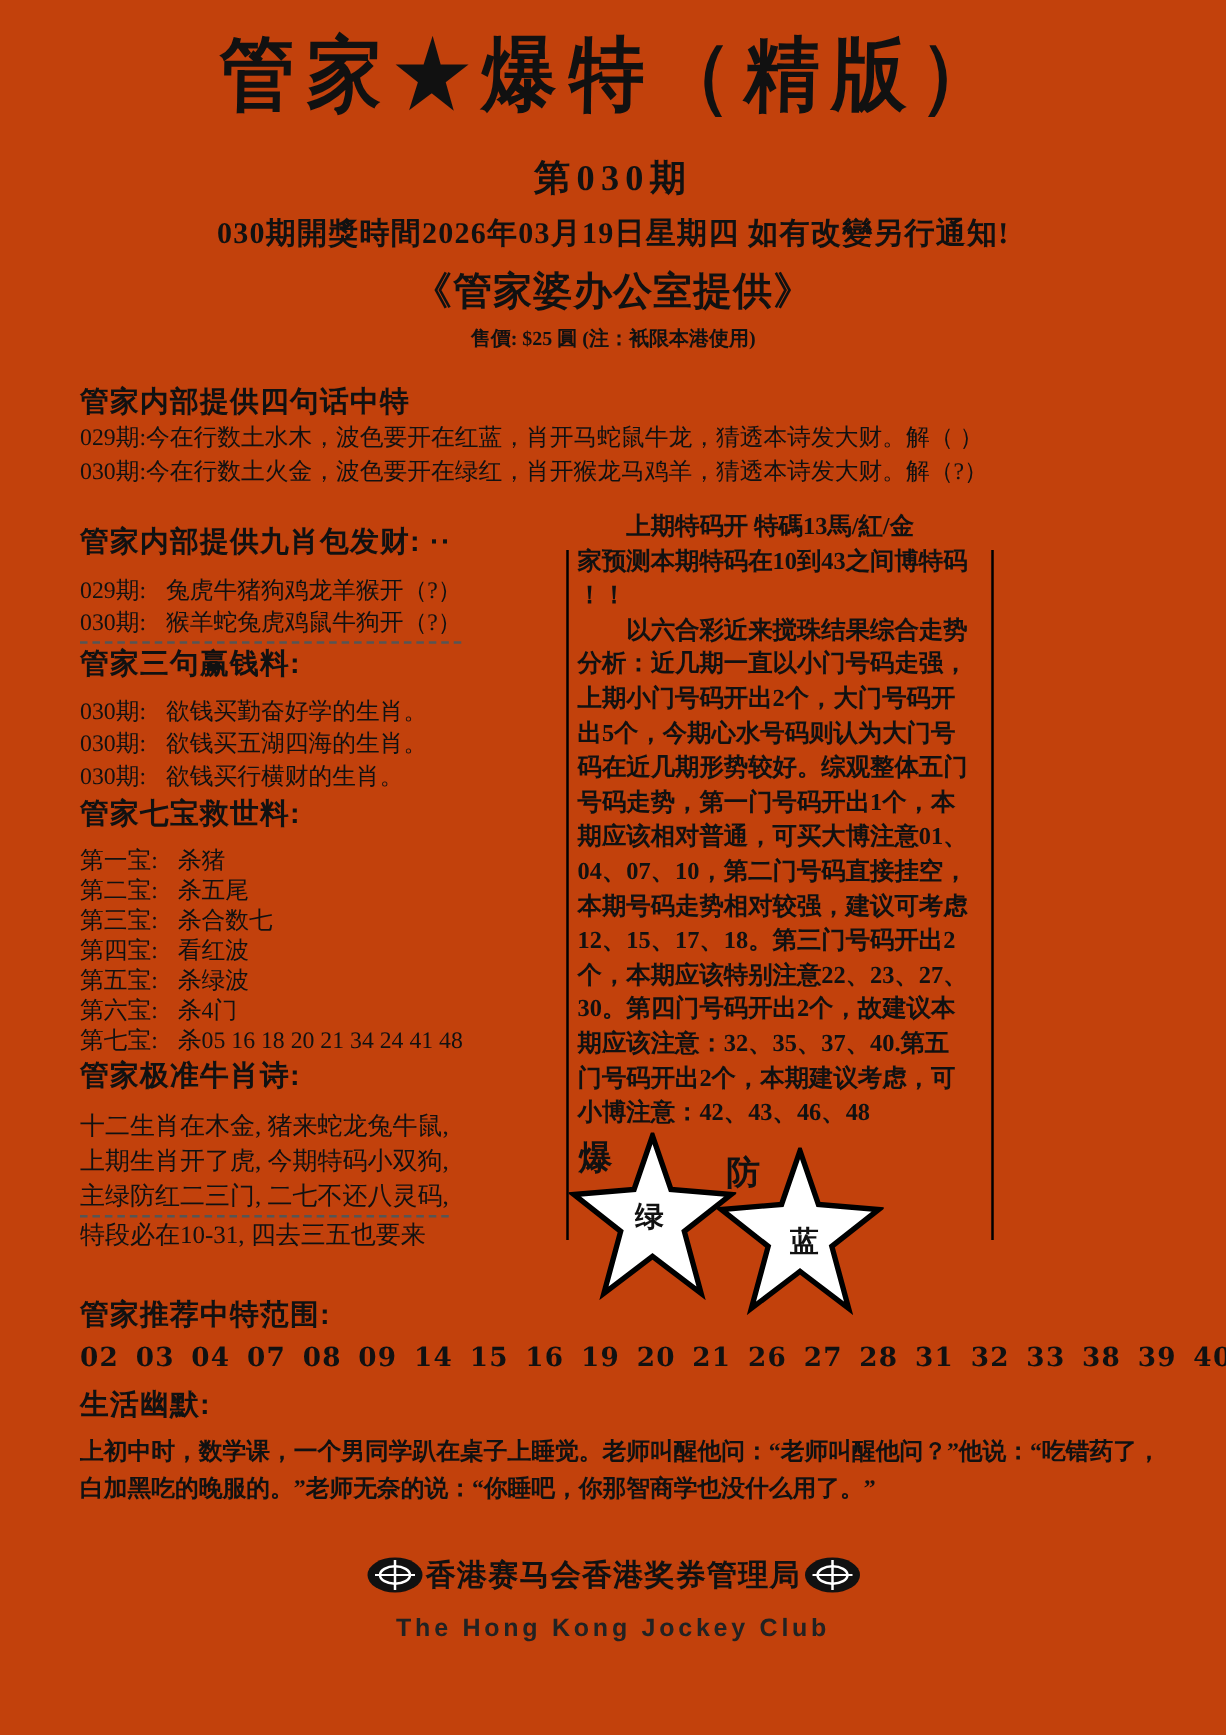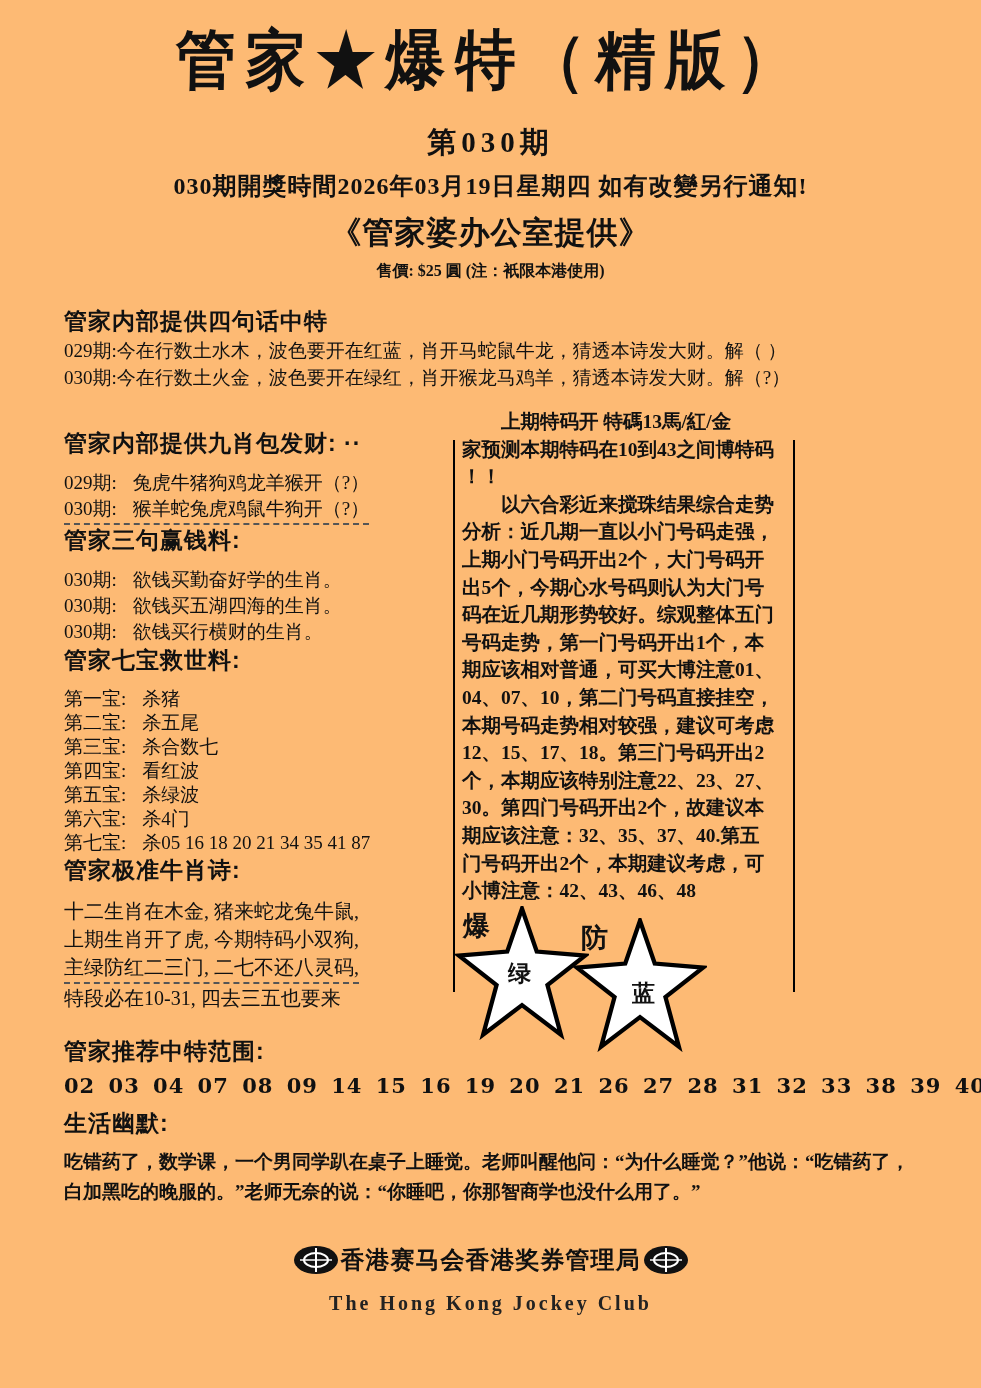--- a/index.html
+++ b/index.html
@@ -1,21 +1,21 @@
 <!DOCTYPE html>
 <html><head>
 <meta charset="utf-8">
 <style>
   * { margin:0; padding:0; box-sizing:border-box; }
   html,body { background:#e8e8e8; }
   .page {
     position:relative;
     width:981px; height:1388px;
     margin:0 auto;
-    background:#fdba74;
+    background:#c2410c;
     color:#111;
     font-family:"Liberation Serif", serif;
     overflow:hidden;
   }
   
   .header { position:absolute; top:20px; left:0; width:100%; text-align:center; }
   .main-title {
     font-size:60px; font-weight:900; letter-spacing:10px;
     font-family:"DejaVu Serif", serif;
     transform:scaleY(1.08) skewX(-1deg);
@@ -56,21 +56,21 @@
   .star-inner { position:absolute; font-size:23px; font-weight:700; font-family:"Liberation Sans",sans-serif; }
   
   .bottom-block { position:absolute; left:64px; top:1036px; width:860px; }
   .numbers { font-size:21px; font-weight:600; letter-spacing:1px; word-spacing:5px; margin-top:6px; white-space:nowrap; font-family:"DejaVu Serif",serif; }
   .joke { margin-top:8px; }
   .joke-line { font-size:19px; font-weight:700; line-height:30px; white-space:nowrap; }
   
   .footer { position:absolute; top:1244px; left:0; width:100%; text-align:center; }
   .logo-row { display:flex; align-items:center; justify-content:center; gap:1px; }
   .footer-cn { font-size:24px; font-weight:800; font-family:"Liberation Sans",sans-serif; letter-spacing:1px; }
-  .footer-en { margin-top:16px; font-size:20px; font-family:Liberation Serif, serif; letter-spacing:3px; color:#222; font-weight:600; }
+  .footer-en { margin-top:16px; font-size:20px; font-family:Liberation Sans, sans-serif; letter-spacing:3px; color:#222; font-weight:600; }
 </style>
 </head>
 <body>
 
 <div class="page">
 
   <div class="header">
     <div class="main-title">管家★爆特（精版）</div>
     <div class="issue-no">第030期</div>
     <div class="hdr-line">030期開獎時間2026年03月19日星期四 如有改變另行通知!</div>
@@ -84,21 +84,21 @@
       <span class="lbl">029期:</span><span>今在行数土水木，波色要开在红蓝，肖开马蛇鼠牛龙，猜透本诗发大财。解（ ）</span>
     </div>
     <div class="wide-row">
       <span class="lbl">030期:</span><span>今在行数土火金，波色要开在绿红，肖开猴龙马鸡羊，猜透本诗发大财。解（?）</span>
     </div>
   </div>
 
   <div class="left-col" style="top:418px">
 
     <div>
-      <div class="sec-h" style="margin-top:10px">管家内部提供九肖包发财: ··</div>
+      <div class="sec-h" style="margin-top:0">管家内部提供九肖包发财: ··</div>
       <div class="row">
         <span class="lbl">029期:</span><span>兔虎牛猪狗鸡龙羊猴开（?）</span>
       </div>
       <div class="row">
         <span class="dashed-u"><span class="lbl">030期:</span><span>猴羊蛇兔虎鸡鼠牛狗开（?）</span></span>
       </div>
     </div>
 
     <div>
       <div class="sec-h">管家三句赢钱料:</div>
@@ -114,21 +114,21 @@
     </div>
 
     <div class="rows-7">
       <div class="sec-h">管家七宝救世料:</div>
       <div class="row"><span class="lbl">第一宝:</span><span>杀猪</span></div>
       <div class="row"><span class="lbl">第二宝:</span><span>杀五尾</span></div>
       <div class="row"><span class="lbl">第三宝:</span><span>杀合数七</span></div>
       <div class="row"><span class="lbl">第四宝:</span><span>看红波</span></div>
       <div class="row"><span class="lbl">第五宝:</span><span>杀绿波</span></div>
       <div class="row"><span class="lbl">第六宝:</span><span>杀4门</span></div>
-      <div class="row"><span class="lbl">第七宝:</span><span>杀05 16 18 20 21 34 35 41 87</span></div>
+      <div class="row"><span class="lbl">第七宝:</span><span>杀05 16 18 20 21 34 24 41 48</span></div>
     </div>
 
     <div>
       <div class="sec-h">管家极准牛肖诗:</div>
       <div class="poem-line">十二生肖在木金, 猪来蛇龙兔牛鼠,</div>
       <div class="poem-line">上期生肖开了虎, 今期特码小双狗,</div>
       <div class="poem-line"><span class="dashed-u">主绿防红二三门, 二七不还八灵码,</span></div>
       <div class="poem-line">特段必在10-31, 四去三五也要来</div>
     </div>
 
@@ -174,21 +174,21 @@
       <span class="star-inner" style="left:53px; top:52px">绿</span>
       <span class="star-inner" style="left:177px; top:72px">蓝</span>
     </div>
   </div>
 
   <div class="bottom-block">
     <div class="sec-h" style="margin:0">管家推荐中特范围:</div>
     <div class="numbers">02 03 04 07 08 09 14 15 16 19 20 21 26 27 28 31 32 33 38 39 40 43 44 45</div>
     <div class="sec-h" style="margin:10px 0 0 0">生活幽默:</div>
     <div class="joke">
-      <div class="joke-line">吃错药了，数学课，一个男同学趴在桌子上睡觉。老师叫醒他问：“为什么睡觉？”他说：“吃错药了，</div>
+      <div class="joke-line">上初中时，数学课，一个男同学趴在桌子上睡觉。老师叫醒他问：“老师叫醒他问？”他说：“吃错药了，</div>
       <div class="joke-line">白加黑吃的晚服的。”老师无奈的说：“你睡吧，你那智商学也没什么用了。”</div>
     </div>
   </div>
 
   <div class="footer">
     <div class="logo-row">
       <svg width="48" height="32" viewBox="0 0 48 32">
         <ellipse cx="24" cy="16" rx="22" ry="14" fill="#111"></ellipse>
         <ellipse cx="24" cy="16" rx="12" ry="7" fill="none" stroke="#fff" stroke-width="2"></ellipse>
         <line x1="24" y1="4" x2="24" y2="28" stroke="#fff" stroke-width="2"></line>

